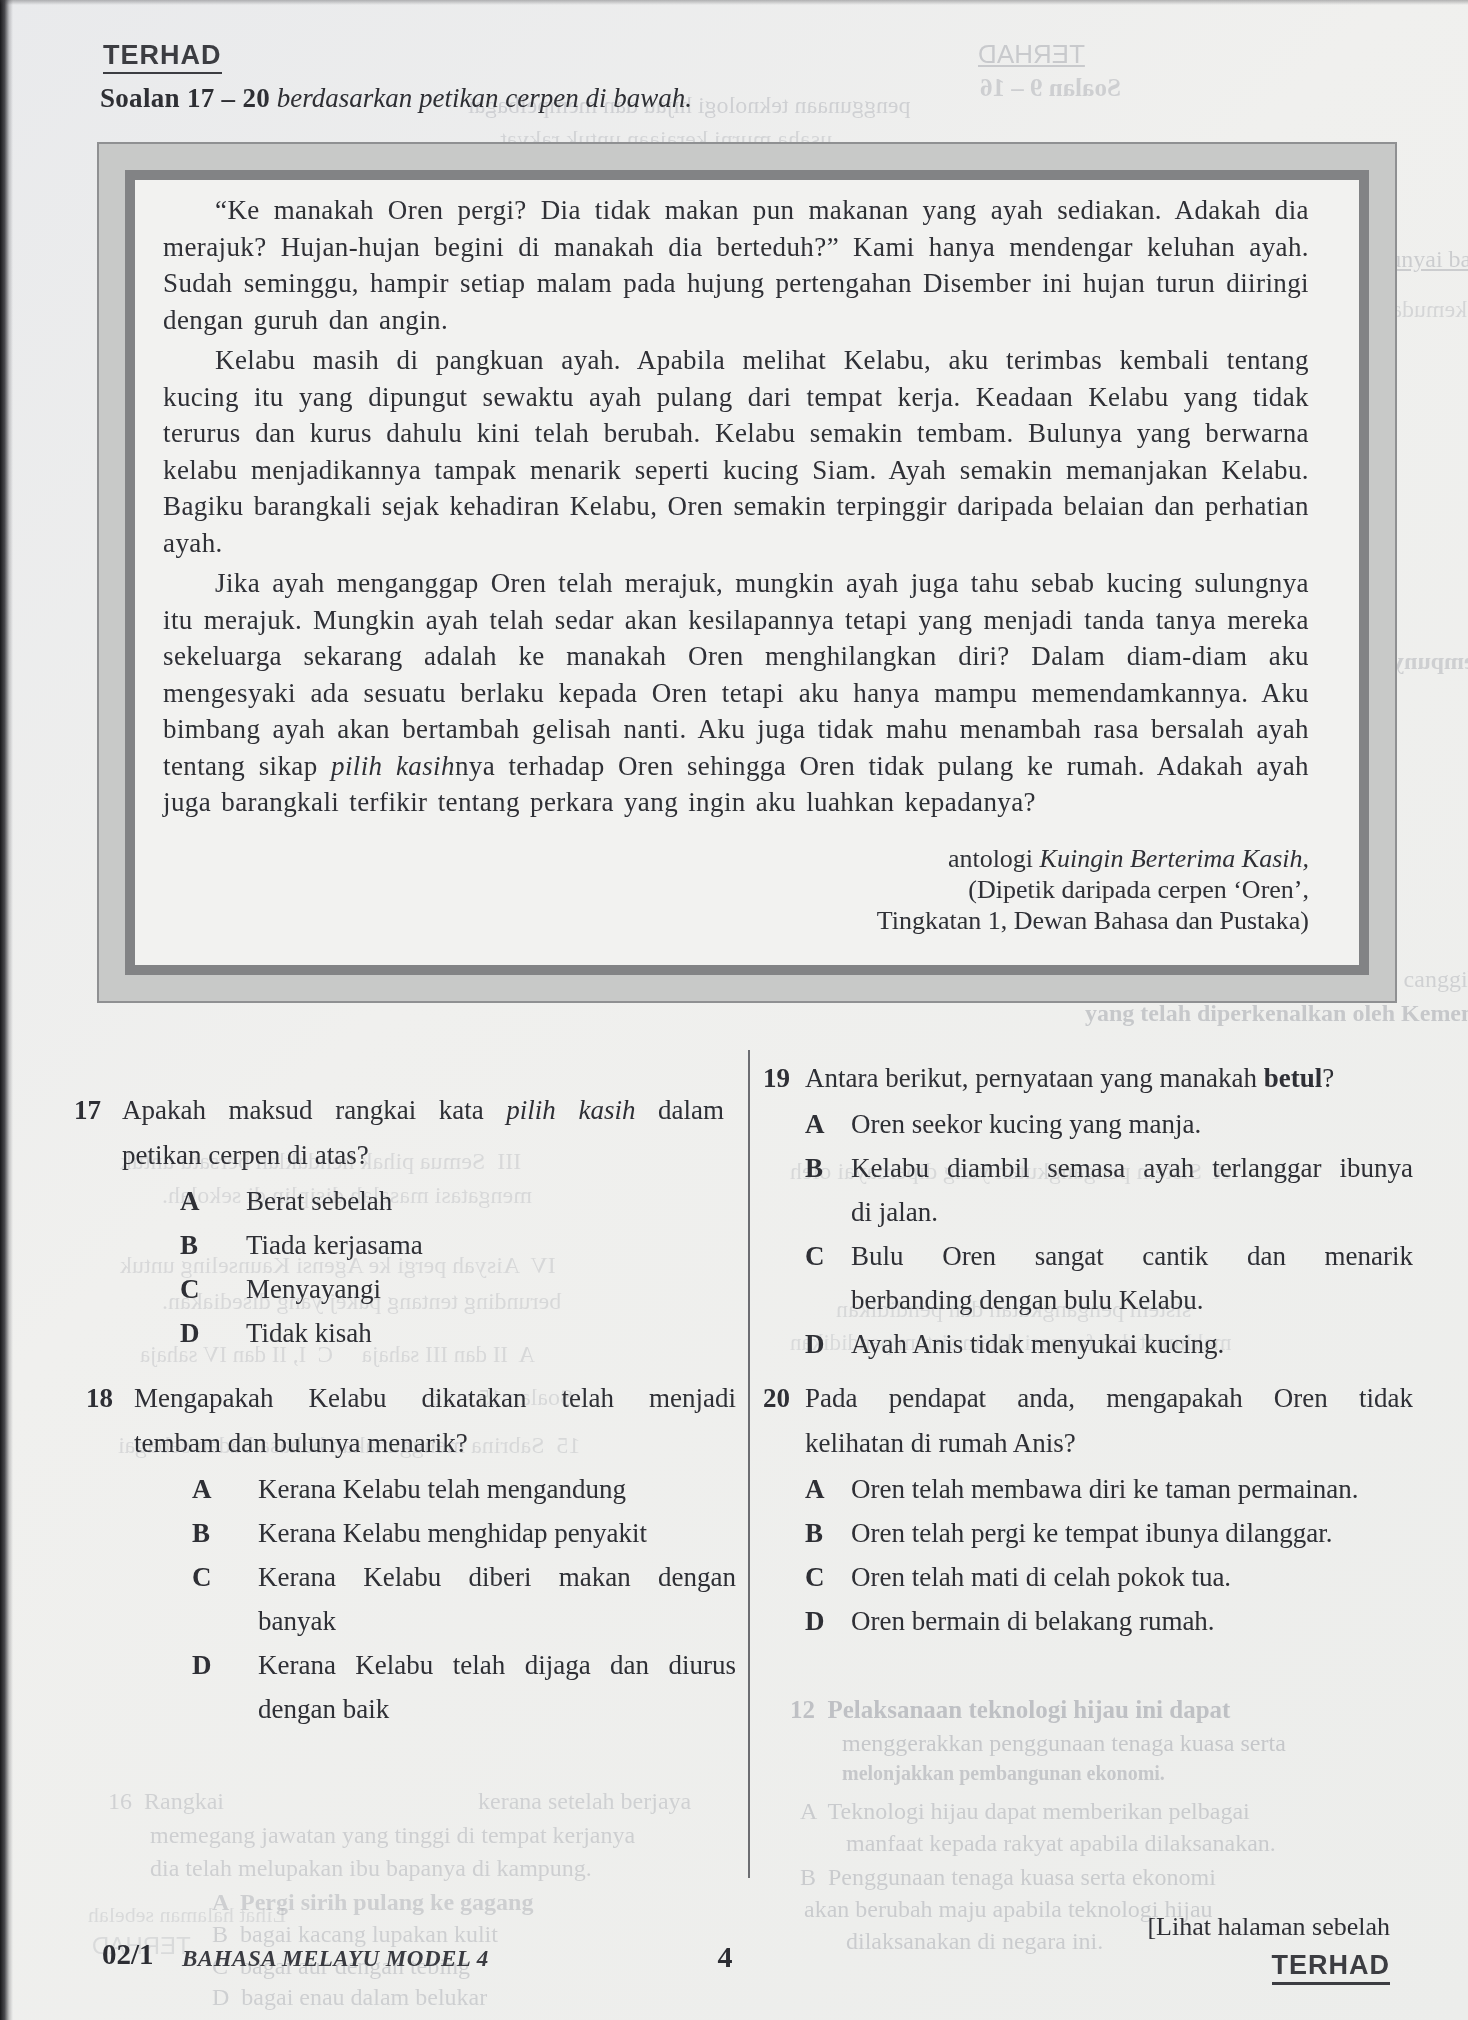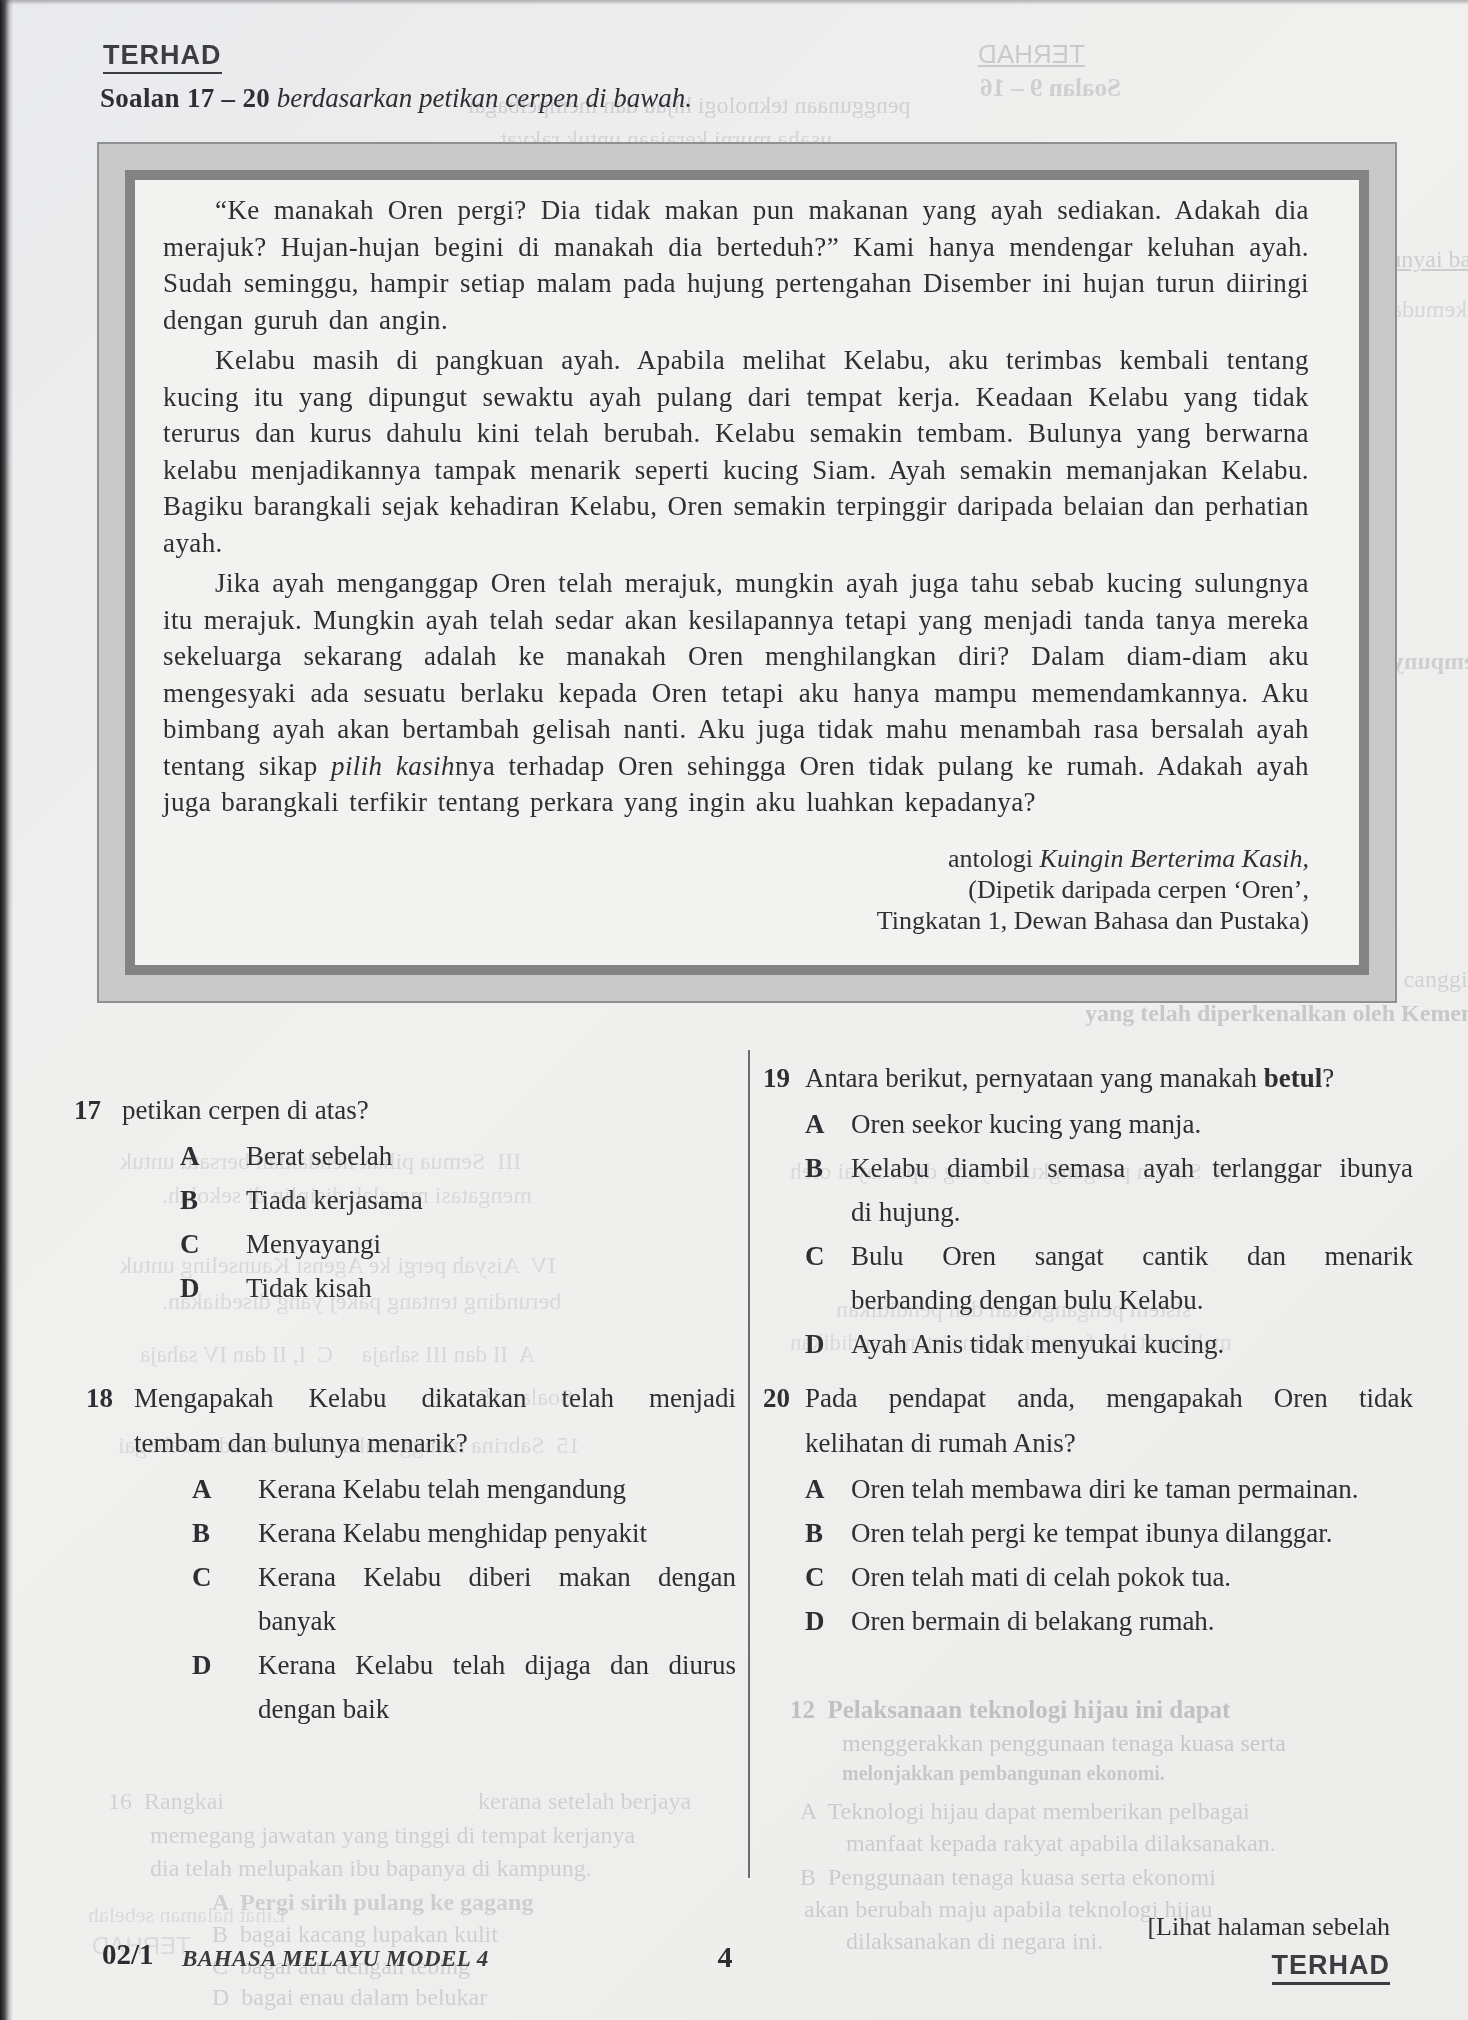--- a/index.html
+++ b/index.html
@@ -189,20 +189,21 @@
         </div>
     </div>
   </section>
 
   <div class="col-divider"></div>
 
   <div class="question q-left-top">
     <div class="q-num">17</div>
     <div class="q-body">
       <div class="q-prompt qlines">
+          <div class="jline"><span>Apakah maksud rangkai kata </span><span class="it">pilih kasih</span><span> dalam</span></div>
           <div class="jline"><span>petikan cerpen di atas?</span></div>
         </div>
       <div class="q-options">
           <div class="opt">
             <span class="opt-letter">A</span>
             <span class="opt-text">
               <div class="jline"><span>Berat sebelah</span></div>
             </span>
           </div>
           <div class="opt">
@@ -274,21 +275,21 @@
           <div class="opt">
             <span class="opt-letter">A</span>
             <span class="opt-text">
               <div class="jline"><span>Oren seekor kucing yang manja.</span></div>
             </span>
           </div>
           <div class="opt">
             <span class="opt-letter">B</span>
             <span class="opt-text">
               <div class="jline"><span>Kelabu diambil semasa ayah terlanggar ibunya</span></div>
-              <div class="jline"><span>di hujung.</span></div>
+              <div class="jline"><span>di jalan.</span></div>
             </span>
           </div>
           <div class="opt">
             <span class="opt-letter">C</span>
             <span class="opt-text">
               <div class="jline"><span>Bulu Oren sangat cantik dan menarik</span></div>
               <div class="jline"><span>berbanding dengan bulu Kelabu.</span></div>
             </span>
           </div>
           <div class="opt">

